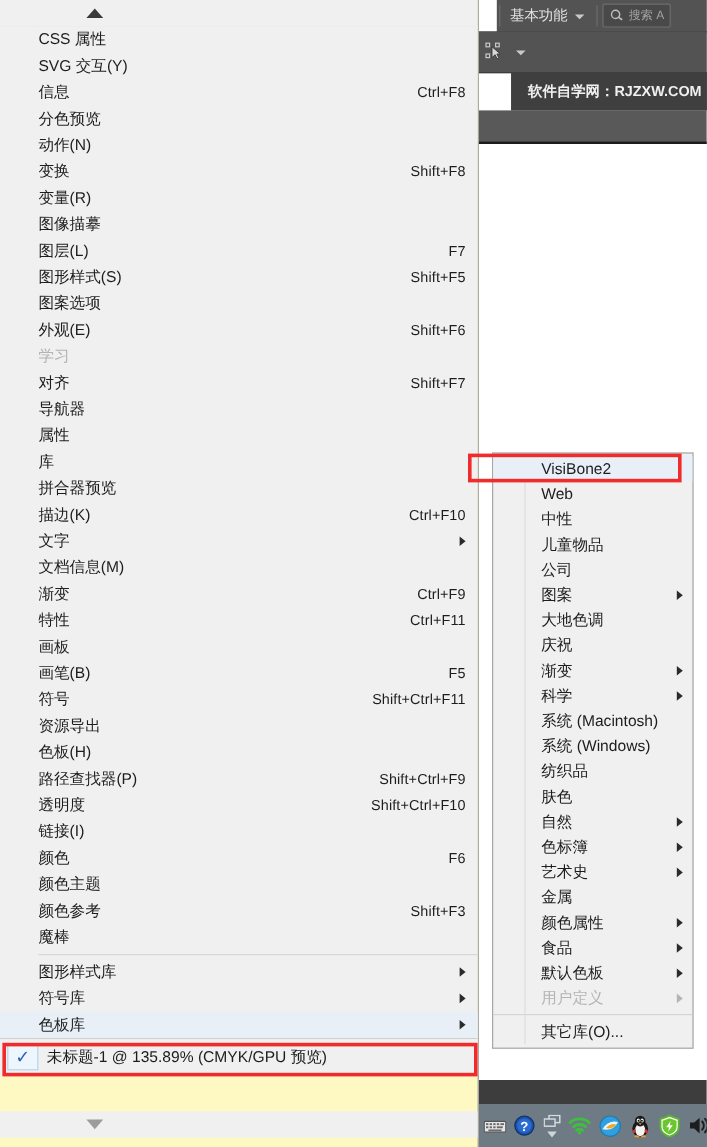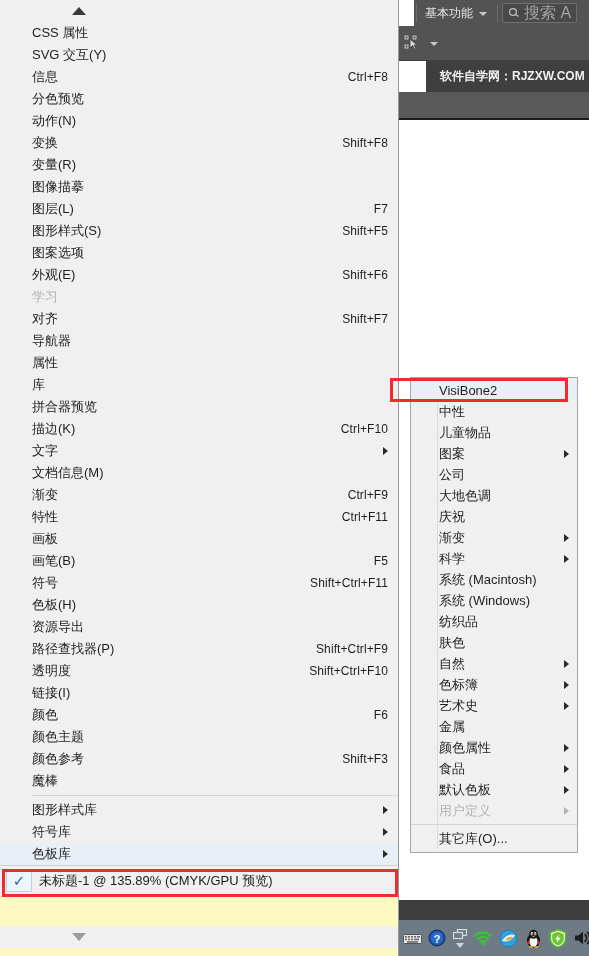--- a/index.html
+++ b/index.html
@@ -59,21 +59,21 @@
     display: flex;
     align-items: center;
     gap: 4px;
     height: 18px;
     margin-left: 4px;
     padding: 0 5px;
     border: 1px solid #6e6e6e;
     border-radius: 2px;
     background: #494949;
     color: #a3a3a3;
-    font-size: 16px;
+    font-size: 10px;
     overflow: hidden;
     white-space: nowrap;
   }
   .search-glyph { display:block; }
 
   .chrome-toolrow {
     position: absolute;
     left: 0; top: 26px;
     width: 191px; height: 34px;
     background: #535353;
@@ -285,21 +285,21 @@
   #submenu {
     position: absolute;
     left: 410px; top: 377px;
     width: 168px;
     background: #f0f0f0;
     border: 1px solid #a6a6a6;
     box-sizing: border-box;
     padding: 2px 0 3px 0;
   }
   #submenu .menu-item {
-    padding-left: 28px;
+    padding-left: 40px;
     padding-right: 8px;
     height: 21px;
   }
   #submenu .menu-gutter-line2 {
     position: absolute;
     left: 26px; top: 2px;
     bottom: 3px;
     width: 1px;
     background: #dcdcdc;
   }
@@ -586,26 +586,26 @@
       <span class="mi-label">画笔(B)</span>
       <span class="mi-spacer"></span>
       <span class="mi-accel">F5</span>
     </div>
     <div class="menu-item">
       <span class="mi-label">符号</span>
       <span class="mi-spacer"></span>
       <span class="mi-accel">Shift+Ctrl+F11</span>
     </div>
     <div class="menu-item">
+      <span class="mi-label">资源导出</span>
+      <span class="mi-spacer"></span>
+      <span class="mi-accel"></span>
+    </div>
+    <div class="menu-item">
       <span class="mi-label">色板(H)</span>
-      <span class="mi-spacer"></span>
-      <span class="mi-accel"></span>
-    </div>
-    <div class="menu-item">
-      <span class="mi-label">资源导出</span>
       <span class="mi-spacer"></span>
       <span class="mi-accel"></span>
     </div>
     <div class="menu-item">
       <span class="mi-label">路径查找器(P)</span>
       <span class="mi-spacer"></span>
       <span class="mi-accel">Shift+Ctrl+F9</span>
     </div>
     <div class="menu-item">
       <span class="mi-label">透明度</span>
@@ -670,35 +670,39 @@
 </div>
 
 <div id="submenu">
   <div class="menu-gutter-line2"></div>
 
   <div class="menu-item highlighted">
     <span class="mi-label">VisiBone2</span>
     <span class="mi-spacer"></span>
   </div>
   <div class="menu-item">
+    <span class="mi-label">Web</span>
+    <span class="mi-spacer"></span>
+  </div>
+  <div class="menu-item">
     <span class="mi-label">中性</span>
     <span class="mi-spacer"></span>
   </div>
   <div class="menu-item">
     <span class="mi-label">儿童物品</span>
     <span class="mi-spacer"></span>
   </div>
   <div class="menu-item">
+    <span class="mi-label">公司</span>
+    <span class="mi-spacer"></span>
+  </div>
+  <div class="menu-item">
     <span class="mi-label">图案</span>
     <span class="mi-spacer"></span>
     <span class="submenu-arrow"></span>
-  </div>
-  <div class="menu-item">
-    <span class="mi-label">公司</span>
-    <span class="mi-spacer"></span>
   </div>
   <div class="menu-item">
     <span class="mi-label">大地色调</span>
     <span class="mi-spacer"></span>
   </div>
   <div class="menu-item">
     <span class="mi-label">庆祝</span>
     <span class="mi-spacer"></span>
   </div>
   <div class="menu-item">

